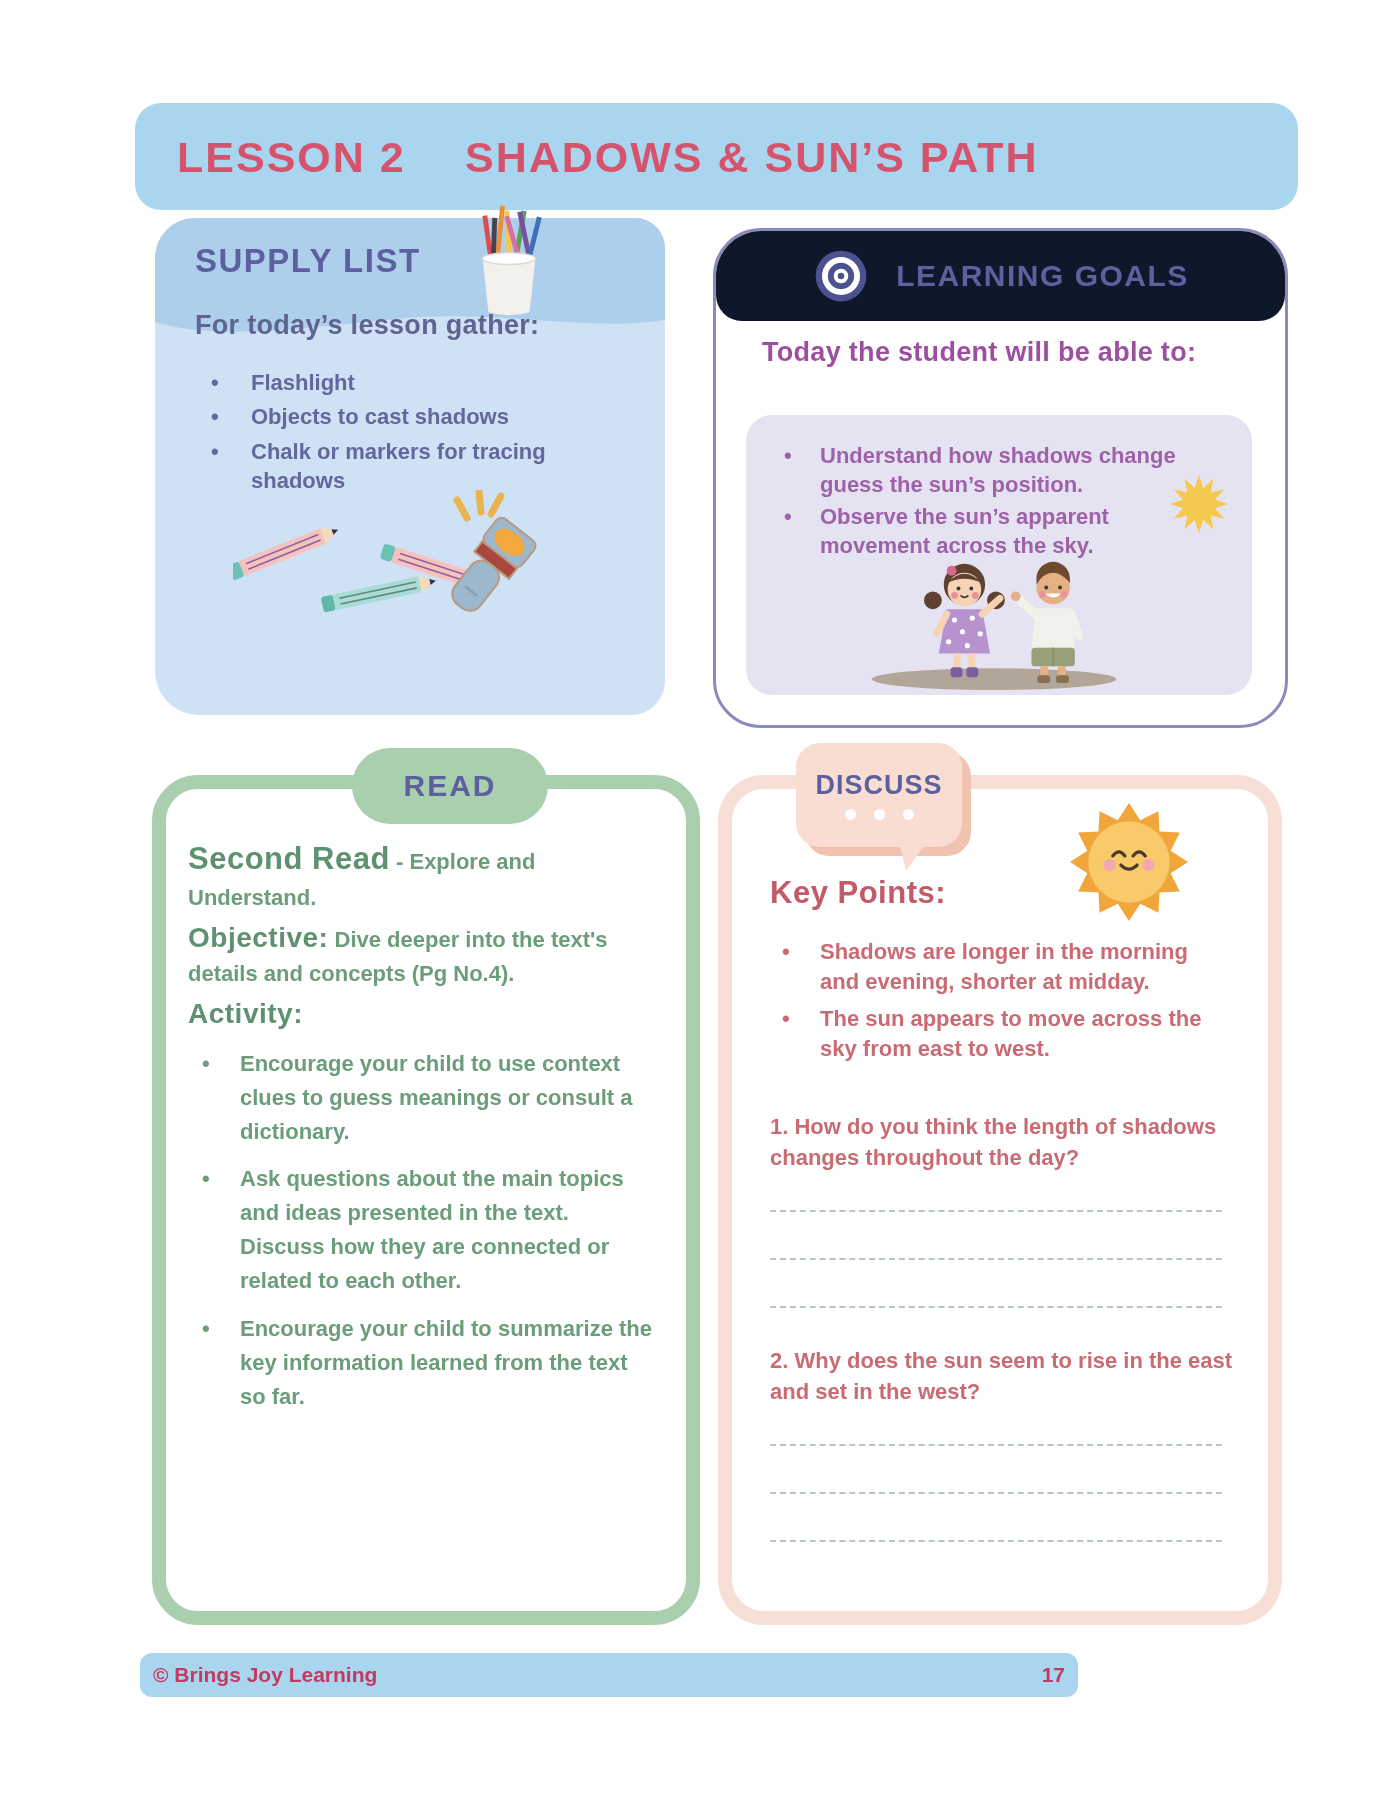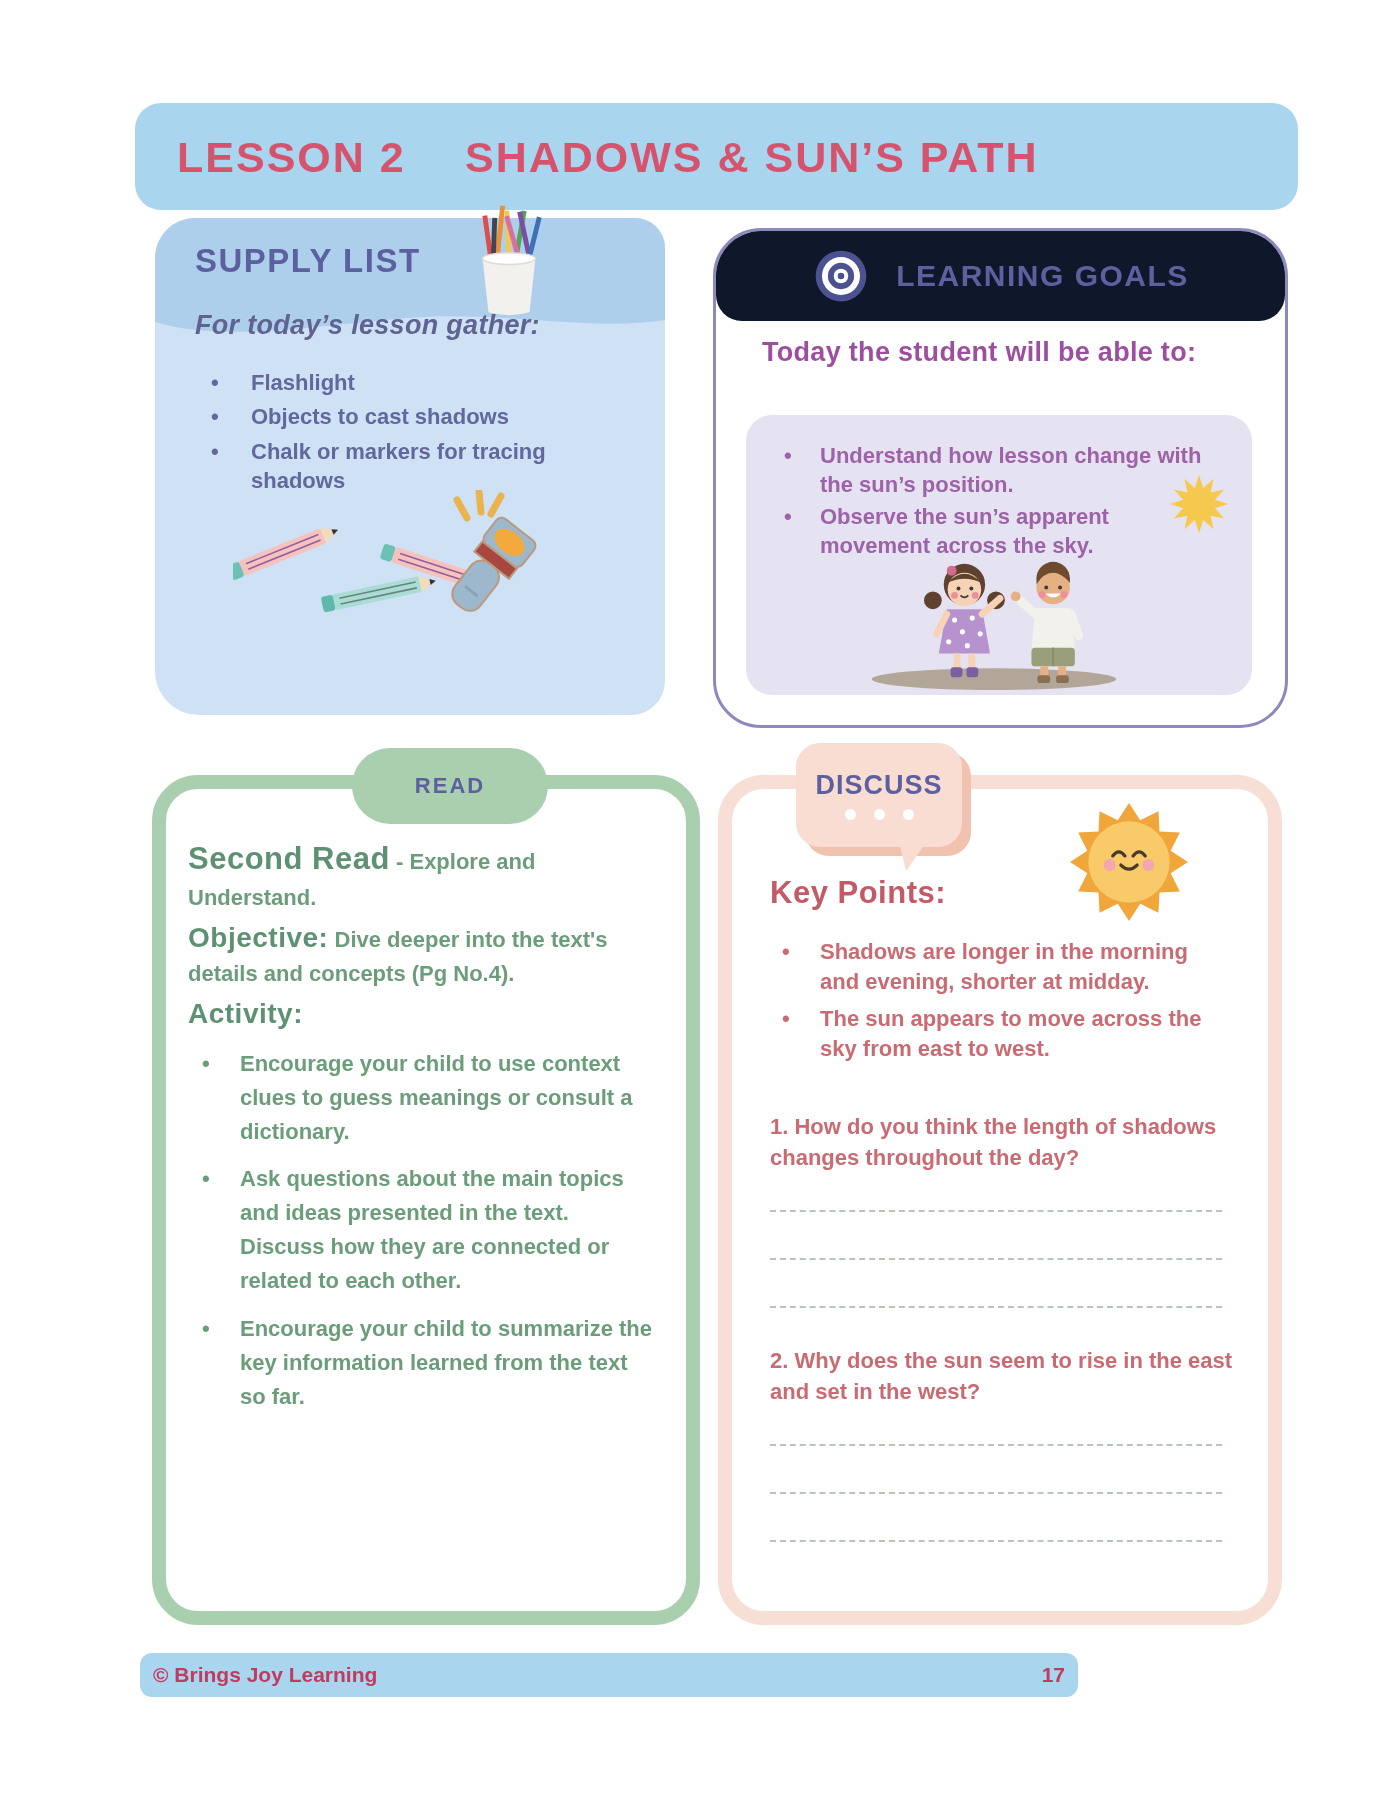--- a/index.html
+++ b/index.html
@@ -16,21 +16,21 @@
 
   
   .supply{position:absolute;left:155px;top:218px;width:510px;height:497px;
           background:#cfe1f5;border-radius:40px 30px 34px 44px;}
   .supply-band{position:absolute;left:0;top:0;width:100%;height:132px;
           border-radius:40px 30px 0 0;overflow:hidden;}
   .supply h2{position:absolute;left:40px;top:24px;margin:0;font-size:33px;font-weight:800;
           color:#5c609f;letter-spacing:1.5px;}
   .pencil-cup{position:absolute;left:310px;top:-14px;width:88px;height:114px;}
   .supply-intro{position:absolute;left:40px;top:92px;width:440px;margin:0;
-          font-size:27px;font-weight:700;color:#5f6390;letter-spacing:.3px;font-style:italic;}
+          font-size:27px;font-weight:700;color:#5f6390;letter-spacing:.3px;}
   .supply ul{position:absolute;left:40px;top:150px;width:445px;margin:0;padding:0;
           list-style:none;font-size:22px;font-weight:600;color:#62679c;}
   .supply li{position:relative;padding-left:56px;line-height:1.33;margin-bottom:5px;}
   .supply li::before{content:"\2022";position:absolute;left:16px;}
   .pencils{position:absolute;left:78px;top:292px;width:265px;height:108px;}
   .flashlight{position:absolute;left:272px;top:272px;width:128px;height:132px;}
 
   
   .goals{position:absolute;left:713px;top:228px;width:569px;height:494px;background:#fff;
          border:3px solid #8b89bd;border-radius:48px;}
@@ -47,21 +47,21 @@
   .goals-inner li{position:relative;padding-left:48px;line-height:1.32;margin-bottom:3px;}
   .goals-inner li::before{content:"\2022";position:absolute;left:12px;}
   .kids{position:absolute;left:112px;bottom:4px;width:272px;height:138px;}
   .sunburst{position:absolute;left:452px;top:242px;width:62px;height:62px;}
 
   
   .read{position:absolute;left:152px;top:775px;width:548px;height:850px;background:#fff;
         border:14px solid #a9cfae;border-radius:46px;box-sizing:border-box;}
   .read-pill{position:absolute;left:186px;top:-41px;width:196px;height:76px;
         background:#a9cfae;border-radius:38px;display:flex;align-items:center;justify-content:center;}
-  .read-pill span{font-size:22px;font-weight:800;color:#5c609f;letter-spacing:2px;}
+  .read-pill span{font-size:30px;font-weight:800;color:#5c609f;letter-spacing:2px;}
   .read-body{position:absolute;left:22px;top:48px;width:468px;
         font-size:22px;font-weight:600;color:#6b9d7a;line-height:1.45;}
   .read-body p{margin:0 0 4px 0;}
   .rh{font-size:31px;font-weight:800;color:#5e9171;letter-spacing:.5px;}
   .rh2{font-size:28px;font-weight:800;color:#5e9171;letter-spacing:.5px;}
   .read-body ul{margin:12px 0 0 0;padding:0;list-style:none;}
   .read-body li{position:relative;padding-left:52px;line-height:1.55;margin-bottom:13px;}
   .read-body li::before{content:"\2022";position:absolute;left:14px;}
 
   
@@ -193,21 +193,21 @@
         <circle cx="32" cy="32" r="21" fill="#ffffff"></circle>
         <circle cx="32" cy="32" r="14.5" fill="#4c5190"></circle>
         <circle cx="32" cy="32" r="8" fill="#ffffff"></circle>
         <circle cx="32" cy="32" r="3.6" fill="#4c5190"></circle>
       </svg>
       <h2>LEARNING GOALS</h2>
     </div>
     <p class="goals-intro">Today the student will be able to:</p>
     <div class="goals-inner">
       <ul>
-          <li>Understand how lesson change with the sun’s position.</li>
+          <li>Understand how shadows change guess the sun’s position.</li>
           <li>Observe the sun’s apparent movement across the sky.</li>
         </ul>
       <svg class="kids" viewBox="0 0 260 140">
         <ellipse cx="130" cy="128" rx="124" ry="11" fill="#b2a698"></ellipse>
         <g>
           <circle cx="68" cy="48" r="9" fill="#5f4130"></circle>
           <circle cx="132" cy="48" r="9" fill="#5f4130"></circle>
           <circle cx="100" cy="32" r="21" fill="#5f4130"></circle>
           <circle cx="100" cy="37" r="17" fill="#f6d3b4"></circle>
           <path d="M83,30 Q100,12 117,30 Q100,22 83,30" fill="#5f4130"></path>

